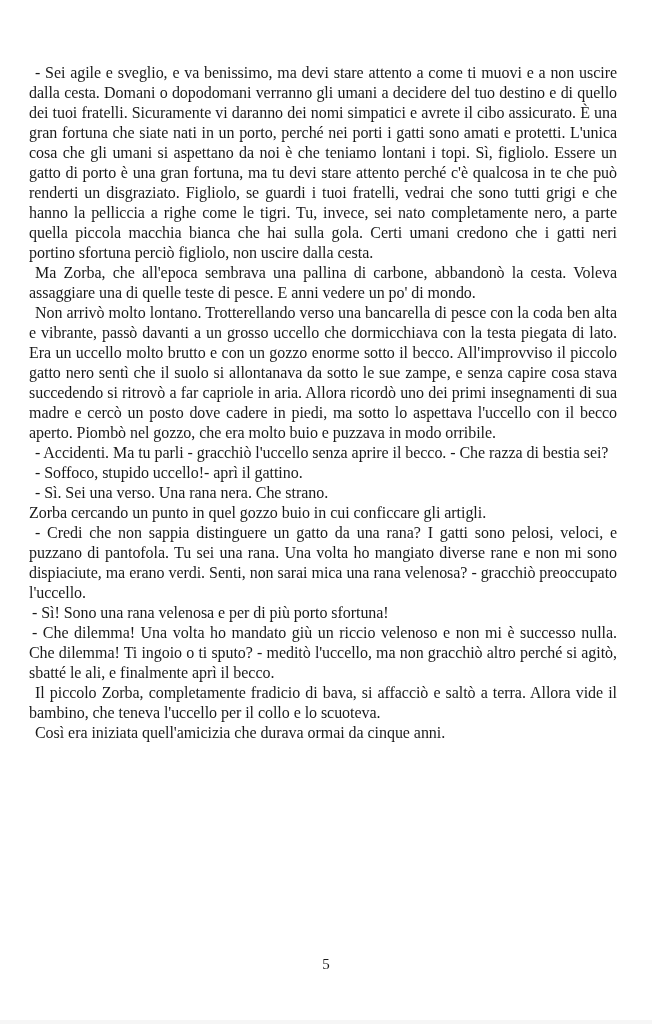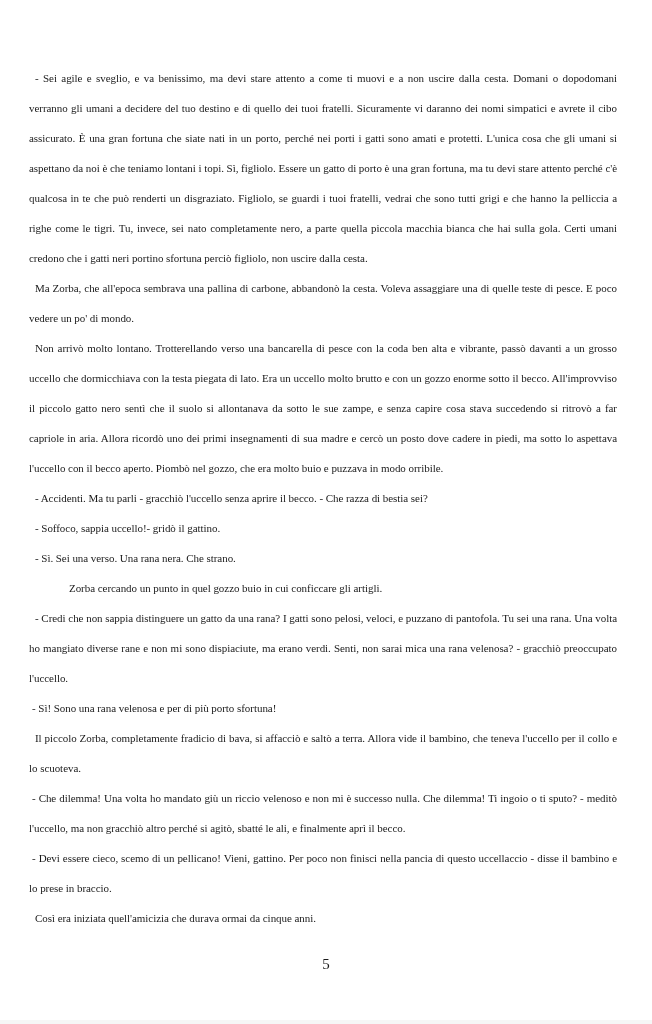--- a/index.html
+++ b/index.html
@@ -16,28 +16,28 @@
       color: #1a1a1a;
     }
     .page {
       position: absolute;
       left: 29px;
       top: 63px;
       width: 588px;
     }
     .para {
       margin: 0;
-      font-size: 11px;
-      line-height: 30px;
+      font-size: 16px;
+      line-height: 20px;
       text-align: justify;
       text-indent: 6px;
       letter-spacing: -0.05px;
       word-spacing: 0px;
     }
-    .para.noindent { text-indent: 0; margin-left: 40px; }
+    .para.noindent { text-indent: 0; }
     .para.small-indent { text-indent: 3px; font-family: Liberation Serif, serif; }
     .page-number {
       position: absolute;
       left: 0;
       width: 652px;
       top: 955px;
       text-align: center;
       font-size: 15px;
       line-height: 18px;
     }
@@ -48,28 +48,27 @@
       bottom: 0;
       height: 4px;
       background: #f6f6f6;
     }
   </style>
 </head>
 <body>
 
 <div class="page">
   <p class="para">- Sei agile e sveglio, e va benissimo, ma devi stare attento a come ti muovi e a non uscire dalla cesta. Domani o dopodomani verranno gli umani a decidere del tuo destino e di quello dei tuoi fratelli. Sicuramente vi daranno dei nomi simpatici e avrete il cibo assicurato. È una gran fortuna che siate nati in un porto, perché nei porti i gatti sono amati e protetti. L'unica cosa che gli umani si aspettano da noi è che teniamo lontani i topi. Sì, figliolo. Essere un gatto di porto è una gran fortuna, ma tu devi stare attento perché c'è qualcosa in te che può renderti un disgraziato. Figliolo, se guardi i tuoi fratelli, vedrai che sono tutti grigi e che hanno la pelliccia a righe come le tigri. Tu, invece, sei nato completamente nero, a parte quella piccola macchia bianca che hai sulla gola. Certi umani credono che i gatti neri portino sfortuna perciò figliolo, non uscire dalla cesta.</p>
-  <p class="para">Ma Zorba, che all'epoca sembrava una pallina di carbone, abbandonò la cesta. Voleva assaggiare una di quelle teste di pesce. E poco vedere un po' di mondo.</p>
+  <p class="para">Ma Zorba, che all'epoca sembrava una pallina di carbone, abbandonò la cesta. Voleva assaggiare una di quelle teste di pesce. E anni vedere un po' di mondo.</p>
   <p class="para">Non arrivò molto lontano. Trotterellando verso una bancarella di pesce con la coda ben alta e vibrante, passò davanti a un grosso uccello che dormicchiava con la testa piegata di lato. Era un uccello molto brutto e con un gozzo enorme sotto il becco. All'improvviso il piccolo gatto nero sentì che il suolo si allontanava da sotto le sue zampe, e senza capire cosa stava succedendo si ritrovò a far capriole in aria. Allora ricordò uno dei primi insegnamenti di sua madre e cercò un posto dove cadere in piedi, ma sotto lo aspettava l'uccello con il becco aperto. Piombò nel gozzo, che era molto buio e puzzava in modo orribile.</p>
   <p class="para">- Accidenti. Ma tu parli - gracchiò l'uccello senza aprire il becco. - Che razza di bestia sei?</p>
-  <p class="para">- Soffoco, sappia uccello!-  gridò il gattino.</p>
+  <p class="para">- Soffoco, stupido uccello!-  aprì il gattino.</p>
   <p class="para">- Sì. Sei una verso. Una rana nera. Che strano.</p>
   <p class="para noindent">Zorba cercando un punto in quel gozzo buio in cui conficcare gli artigli.</p>
   <p class="para">- Credi che non sappia distinguere un gatto da una rana? I gatti sono pelosi, veloci, e puzzano di pantofola. Tu sei una rana. Una volta ho mangiato diverse rane e non mi sono dispiaciute, ma erano verdi. Senti, non sarai mica una rana velenosa? - gracchiò preoccupato l'uccello.</p>
   <p class="para small-indent">- Sì! Sono una rana velenosa e per di più porto sfortuna!</p>
+  <p class="para small-indent">- Che dilemma! Una volta ho mandato giù un riccio velenoso e non mi è successo nulla. Che dilemma! Ti ingoio o ti sputo? -  meditò l'uccello, ma non gracchiò altro perché si agitò, sbatté le ali, e finalmente aprì il becco.</p>
   <p class="para">Il piccolo Zorba, completamente fradicio di bava, si affacciò e saltò a terra. Allora vide il bambino, che teneva l'uccello per il collo e lo scuoteva.</p>
-  <p class="para small-indent">- Che dilemma! Una volta ho mandato giù un riccio velenoso e non mi è successo nulla. Che dilemma! Ti ingoio o ti sputo? -  meditò l'uccello, ma non gracchiò altro perché si agitò, sbatté le ali, e finalmente aprì il becco.</p>
-  <p class="para small-indent">- Devi essere cieco, scemo di un pellicano! Vieni, gattino. Per poco non finisci nella pancia di questo uccellaccio - disse il bambino e lo prese in braccio.</p>
   <p class="para">Così era iniziata quell'amicizia che durava ormai da cinque anni.</p>
 </div>
 
 <div class="page-number">5</div>
 <div class="bottom-edge"></div>
 
 </body></html>

